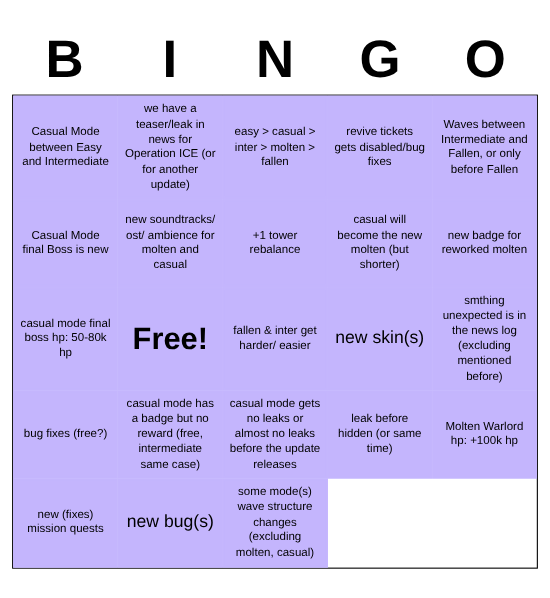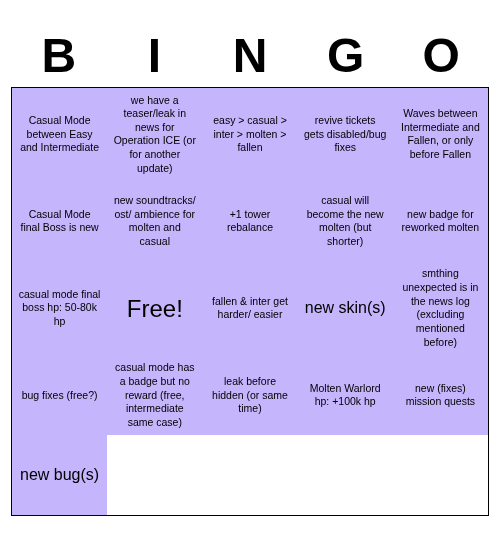--- a/index.html
+++ b/index.html
@@ -75,24 +75,26 @@
       <div class="bingo-cell">we have a teaser/leak in news for Operation ICE (or for another update)</div>
       <div class="bingo-cell">easy &gt; casual &gt; inter &gt; molten &gt; fallen</div>
       <div class="bingo-cell">revive tickets gets disabled/bug fixes</div>
       <div class="bingo-cell">Waves between Intermediate and Fallen, or only before Fallen</div>
       <div class="bingo-cell">Casual Mode final Boss is new</div>
       <div class="bingo-cell">new soundtracks/ ost/ ambience for molten and casual</div>
       <div class="bingo-cell">+1 tower rebalance</div>
       <div class="bingo-cell">casual will become the new molten (but shorter)</div>
       <div class="bingo-cell">new badge for reworked molten</div>
       <div class="bingo-cell">casual mode final boss hp: 50-80k hp</div>
-      <div class="bingo-cell free" style="font-weight: normal; font-size: 24px;">Free!</div>
+      <div class="bingo-cell free" style="font-weight: bold; font-size: 28px;">Free!</div>
       <div class="bingo-cell">fallen &amp; inter get harder/ easier</div>
       <div class="bingo-cell large-text">new skin(s)</div>
       <div class="bingo-cell">smthing unexpected is in the news log (excluding mentioned before)</div>
       <div class="bingo-cell">bug fixes (free?)</div>
       <div class="bingo-cell">casual mode has a badge but no reward (free, intermediate same case)</div>
+      <div class="bingo-cell">casual mode gets no leaks or almost no leaks before the update releases</div>
       <div class="bingo-cell">leak before hidden (or same time)</div>
       <div class="bingo-cell">Molten Warlord hp: +100k hp</div>
       <div class="bingo-cell">new (fixes) mission quests</div>
       <div class="bingo-cell large-text">new bug(s)</div>
+      <div class="bingo-cell">some mode(s) wave structure changes (excluding molten, casual)</div>
     </div>
 </div>
 
 </body></html>

